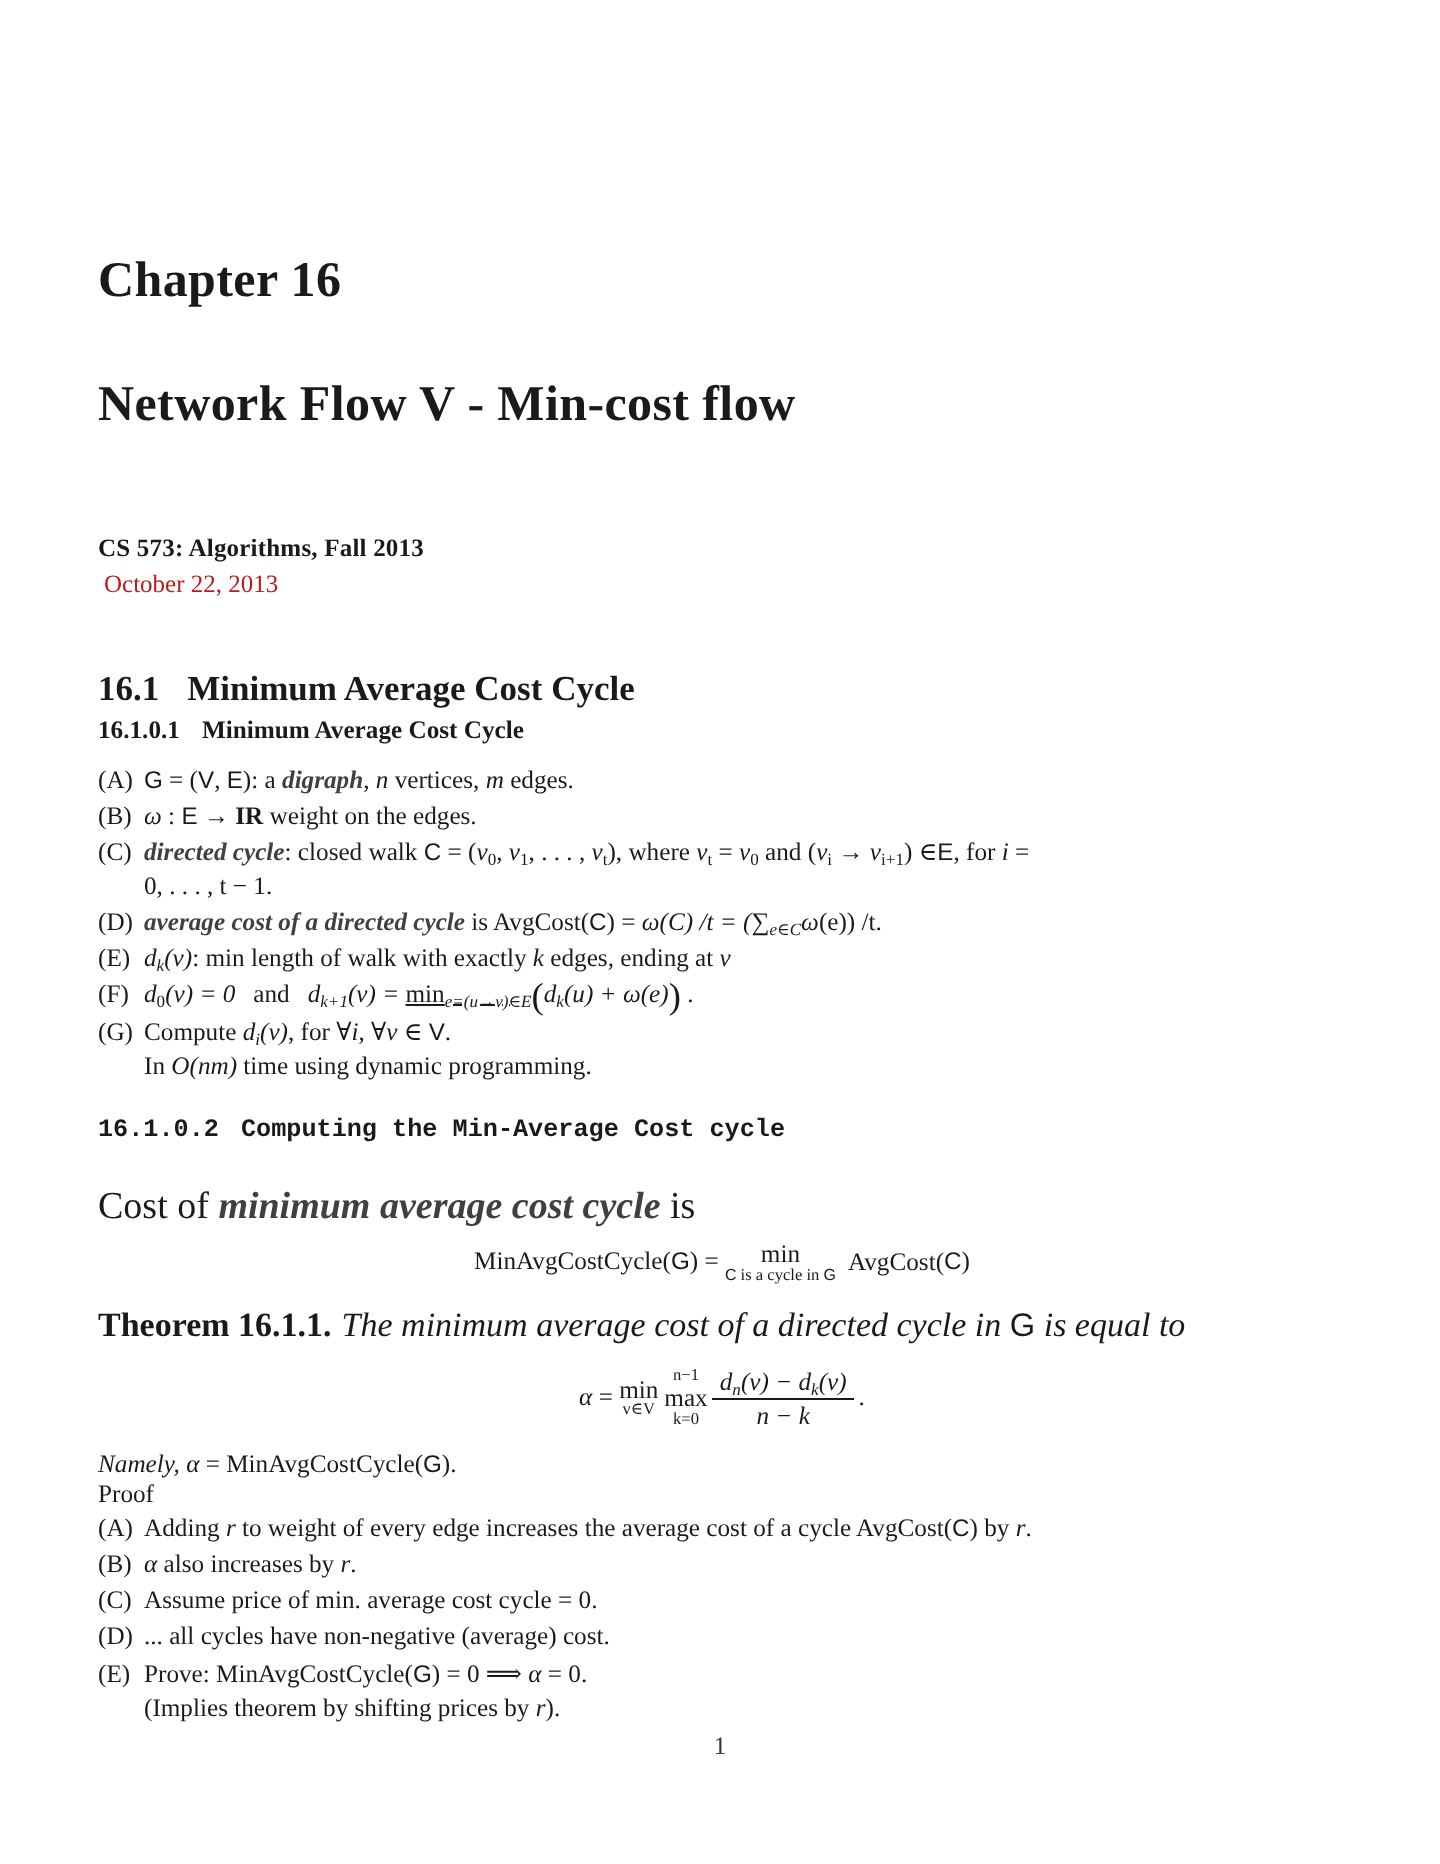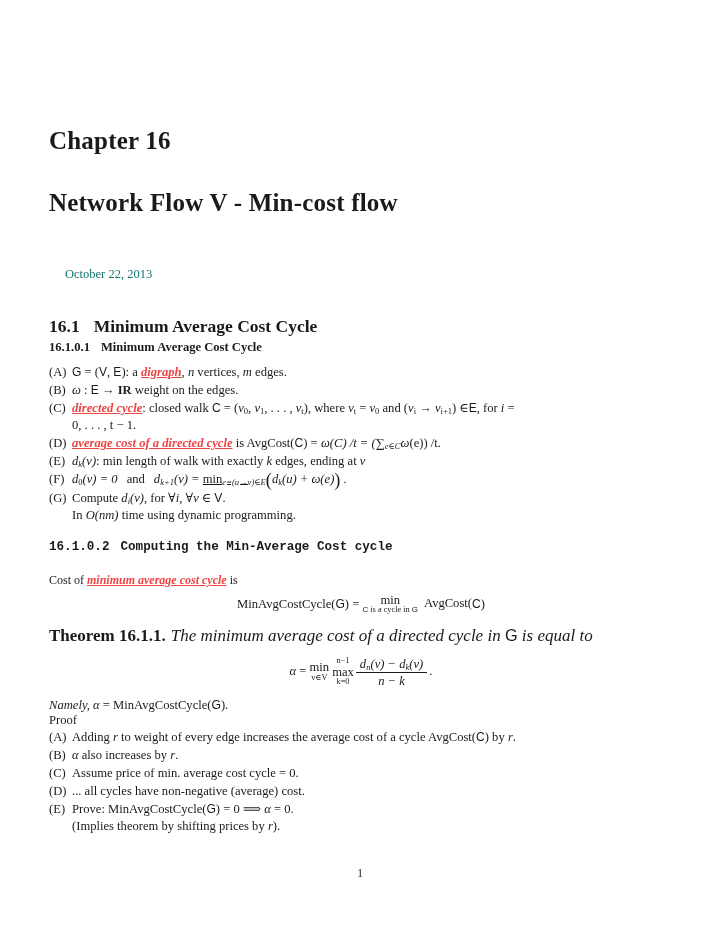--- a/index.html
+++ b/index.html
@@ -44,22 +44,22 @@
     line-height: 1.05;
   }
   .course-line {
     font-size: 12.5px;
     font-weight: bold;
     margin: 0 0 3px 0;
     letter-spacing: 0.1px;
   }
   .date-line {
     font-size: 12.5px;
-    margin: 0 0 34px 16px;
-    color: #0f766e;
+    margin: 0 0 34px 3px;
+    color: #b91c1c;
   }
 
   
   h2.section {
     font-size: 17.5px;
     font-weight: bold;
     margin: 0 0 4px 0;
     line-height: 1.15;
   }
   h2.section .num { margin-right: 14px; text-align: center; }
@@ -68,21 +68,21 @@
     font-size: 12.6px;
     font-weight: bold;
     margin: 0 0 9px 0;
     line-height: 1.2;
   }
   h3.subsection .num { margin-right: 11px; }
   h3.subsection.spaced-top { margin-top: 16px; font-family: Liberation Mono, monospace; }
 
   
   .para {
-    font-size: 12px;
+    font-size: 19px;
     line-height: 1.32;
     margin: 18px 0 4px 0;
   }
   .para.tight { margin-bottom: 2px; }
 
   
   .list { margin: 0 0 2px 0; }
   .item {
     font-size: 12.6px;
     line-height: 1.36;
@@ -95,24 +95,23 @@
     position: absolute;
     left: 0;
     top: 0;
   }
   .item .cont {
     display: block;
   }
 
   
   .redem {
-    color: #ef4444;
+    color: #404040;
     font-weight: bold;
     font-style: italic;
-    text-decoration: underline;
   }
   .it { font-style: italic; }
   .bf { font-weight: bold; }
 
   
   .sf {
     font-family: "Liberation Sans", "DejaVu Sans", sans-serif;
     font-size: 0.96em;
   }
   .mi { font-style: italic; }
@@ -199,20 +198,21 @@
   }
 </style>
 </head>
 <body>
 
 <div class="page">
   <div class="content">
 
     <div class="chapter-title">Chapter 16</div>
     <div class="doc-title">Network Flow V - Min-cost flow</div>
+    <div class="course-line">CS 573: Algorithms, Fall 2013</div>
     <div class="date-line">October 22, 2013</div>
 
     <h2 class="section">
       <span class="num">16.1</span><span>Minimum Average Cost Cycle</span>
     </h2>
 
     <h3 class="subsection">
       <span class="num">16.1.0.1</span><span>Minimum Average Cost Cycle</span>
     </h3>
 

